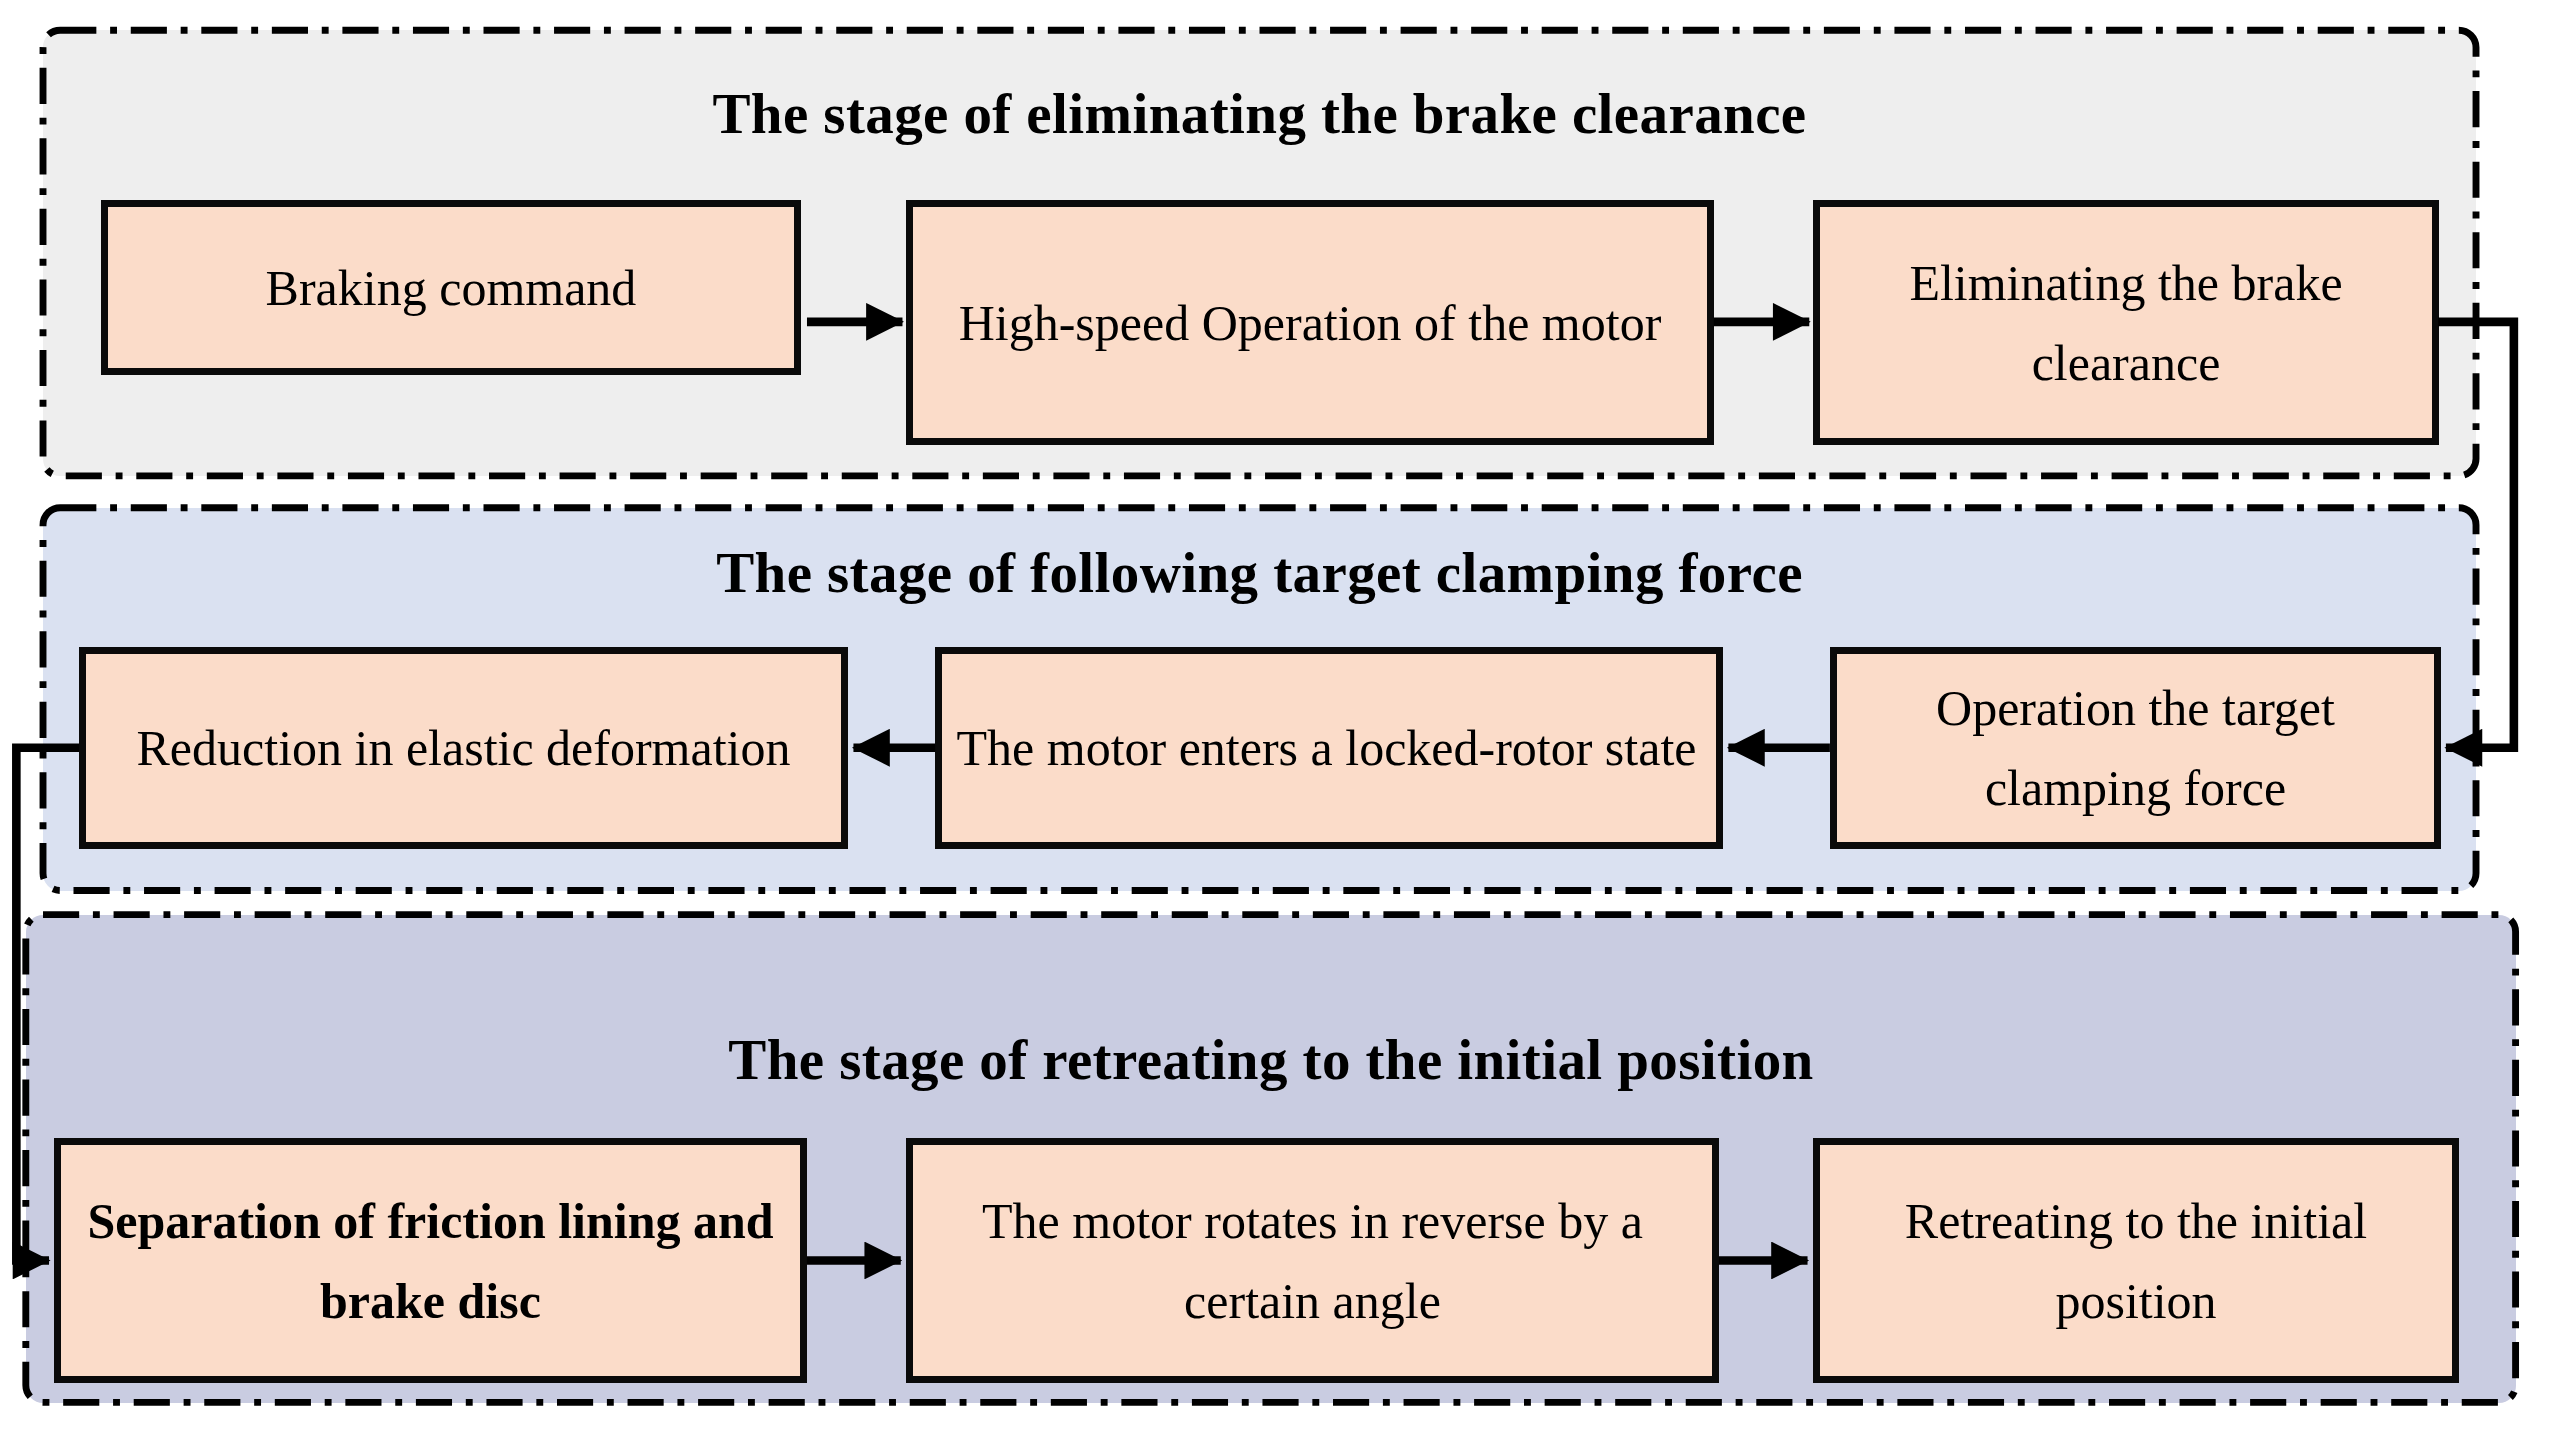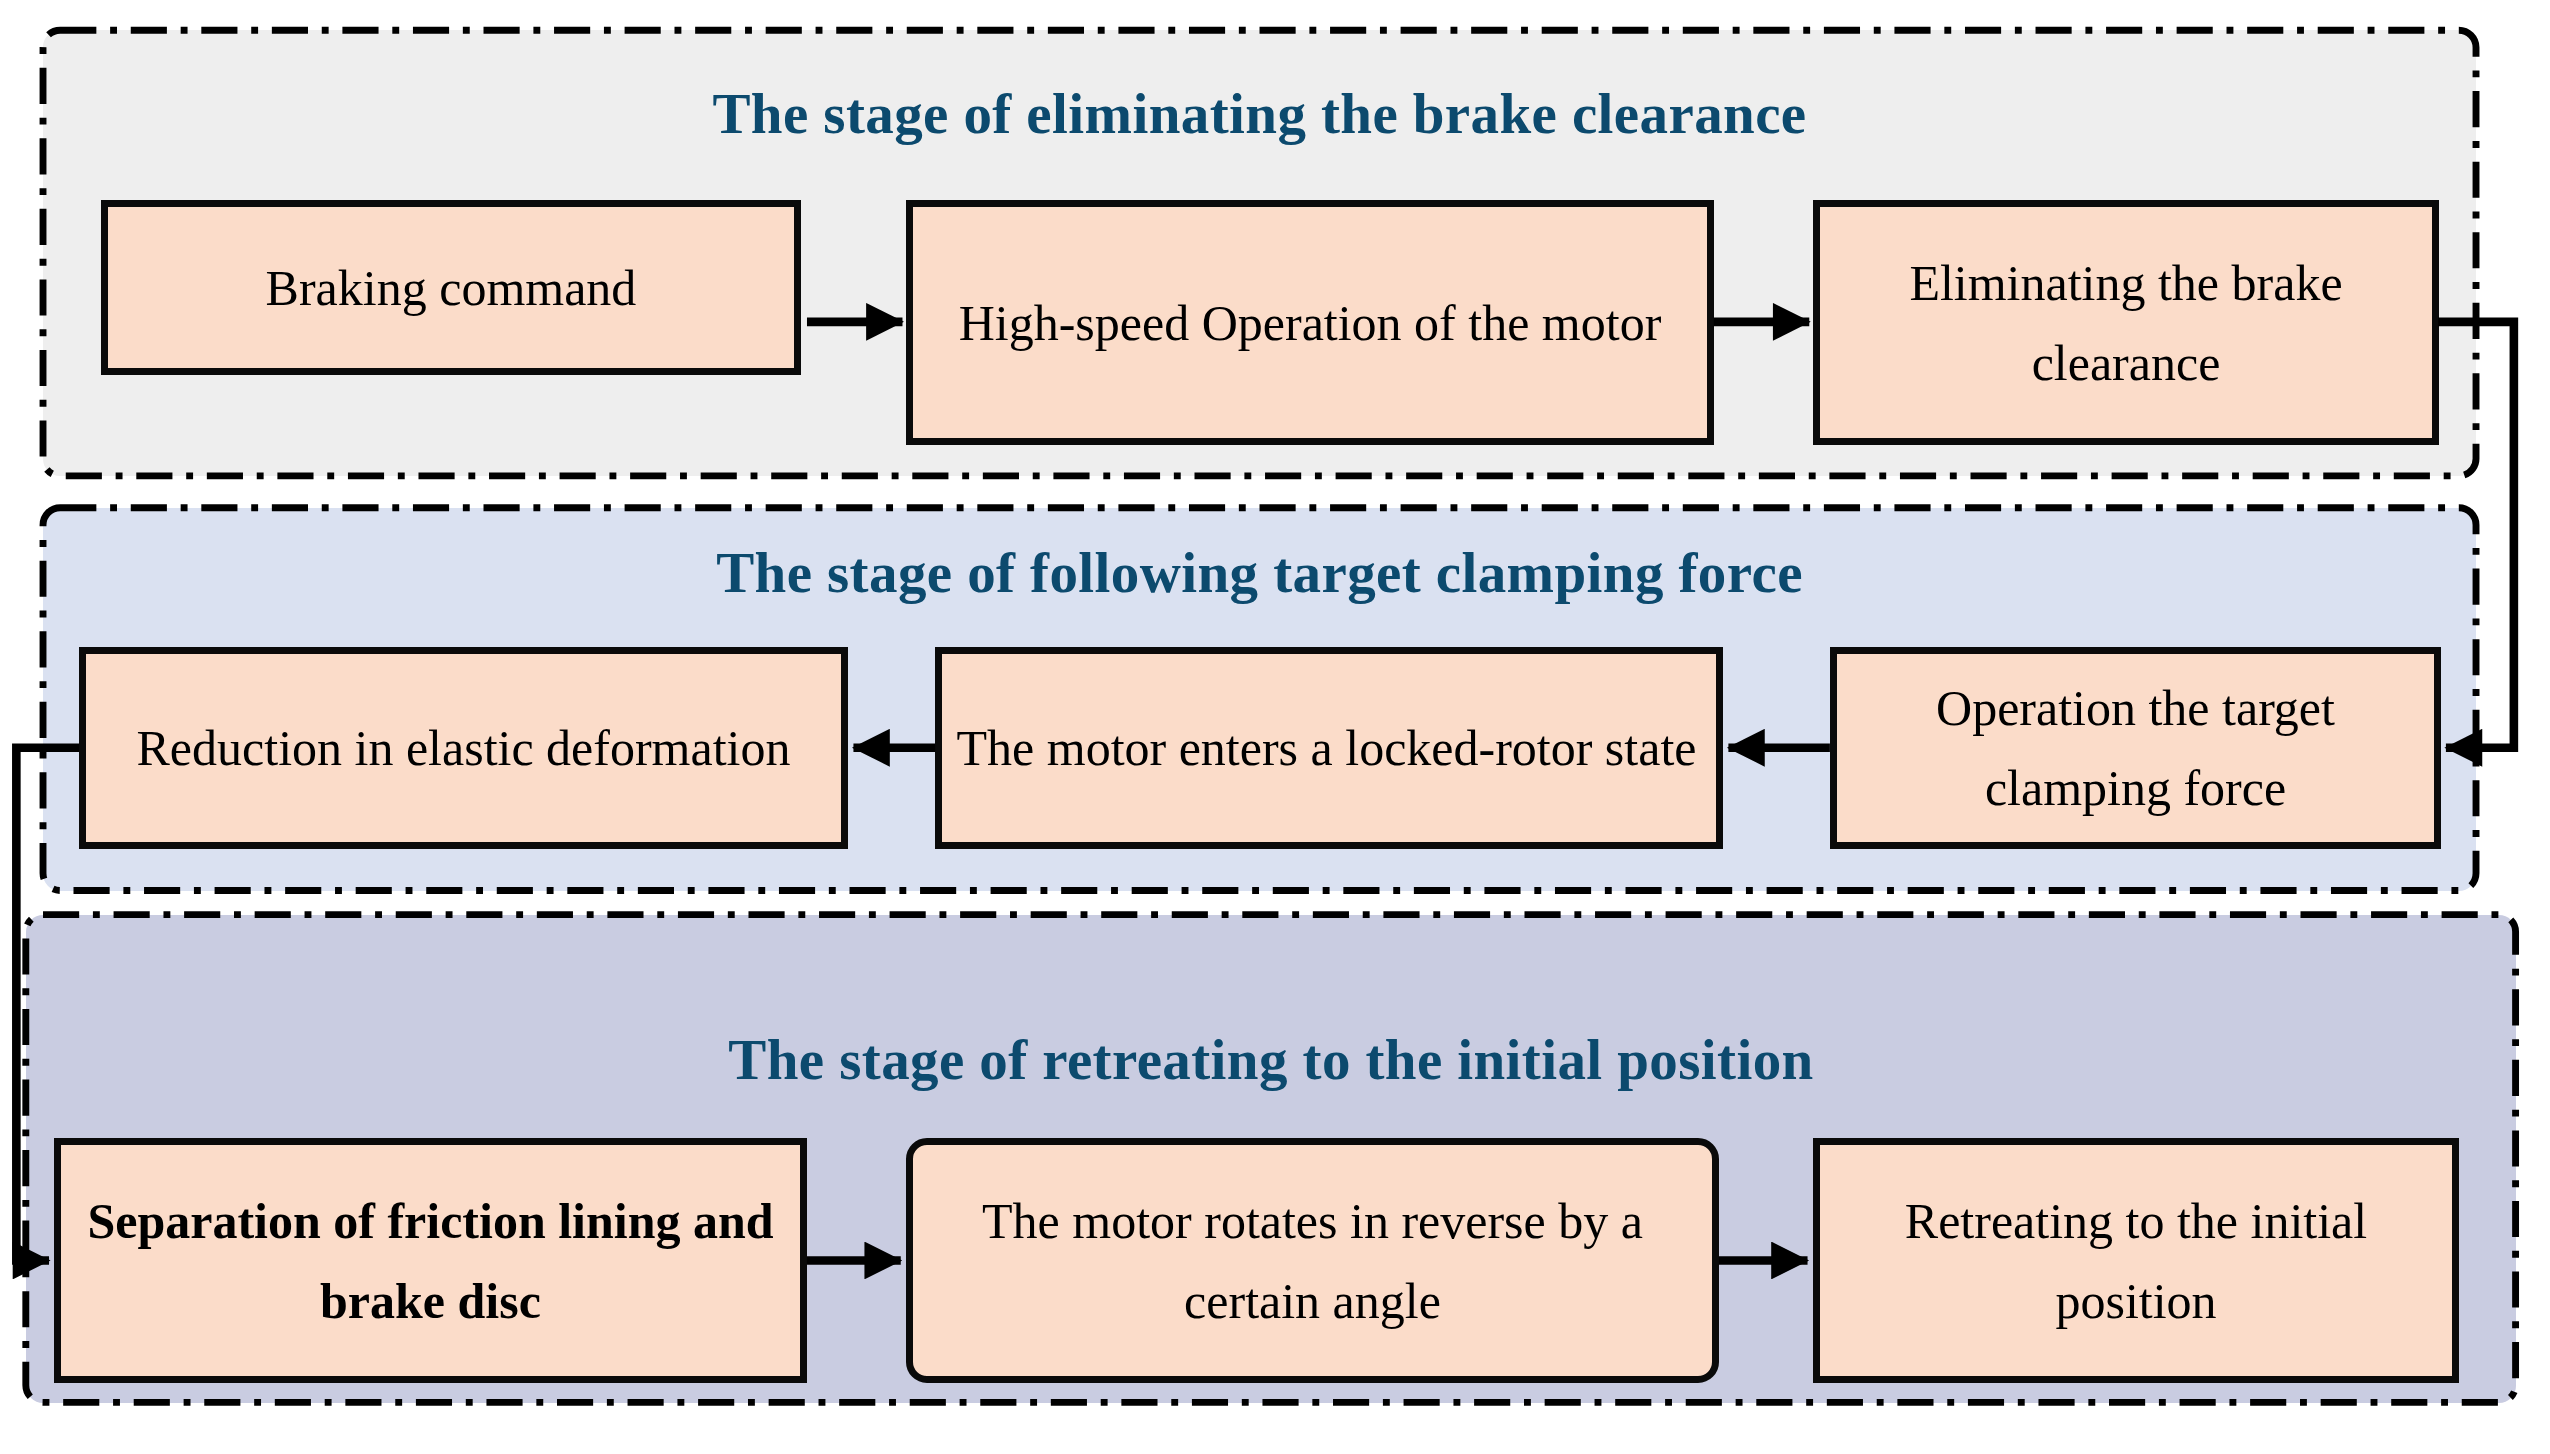--- a/index.html
+++ b/index.html
@@ -27,21 +27,21 @@
   .stage-title {
     position: absolute;
     left: 0;
     width: 100%;
     margin: 0;
     text-align: center;
     font-weight: 700;
     font-size: 57px;
     line-height: 1.1;
     letter-spacing: 0.4px;
-    color: #0c4a6e;
+    color: #000000;
   }
   .stage-1 .stage-title { top: 53px;  }
   .stage-2 .stage-title { top: 34px;  }
   .stage-3 .stage-title { top: 114px; }
 
   .node {
     position: absolute;
     background: #FBDCC9;
     border: 7.7px solid #0a0a0a;
     box-sizing: border-box;
@@ -93,21 +93,21 @@
   <div class="node" style="left:1830px; top:647px; width:611px; height:202px;">
     <span>Operation the target clamping force</span>
   </div>
 
   <section class="stage stage-3">
     <h2 class="stage-title">The stage of retreating to the initial position</h2>
   </section>
   <div class="node" style="left:54px; top:1138px; width:753px; height:245px;font-weight:bold;">
     <span>Separation of friction lining and brake disc</span>
   </div>
-  <div class="node" style="left:906px; top:1138px; width:813px; height:245px;border-radius:21px;">
+  <div class="node" style="left:906px; top:1138px; width:813px; height:245px;">
     <span>The motor rotates in reverse by a certain angle</span>
   </div>
   <div class="node" style="left:1813px; top:1138px; width:646px; height:245px;">
     <span>Retreating to the initial position</span>
   </div>
 
   <svg class="overlay" viewBox="0 0 2964 1691" xmlns="http://www.w3.org/2000/svg">
     <defs>
       <marker id="arrowhead" viewBox="0 0 10 10" refX="9.6" refY="5" markerWidth="4.8" markerHeight="4.4" orient="auto">
         <path d="M0 0 L10 5 L0 10 Z" fill="#000000"></path>

